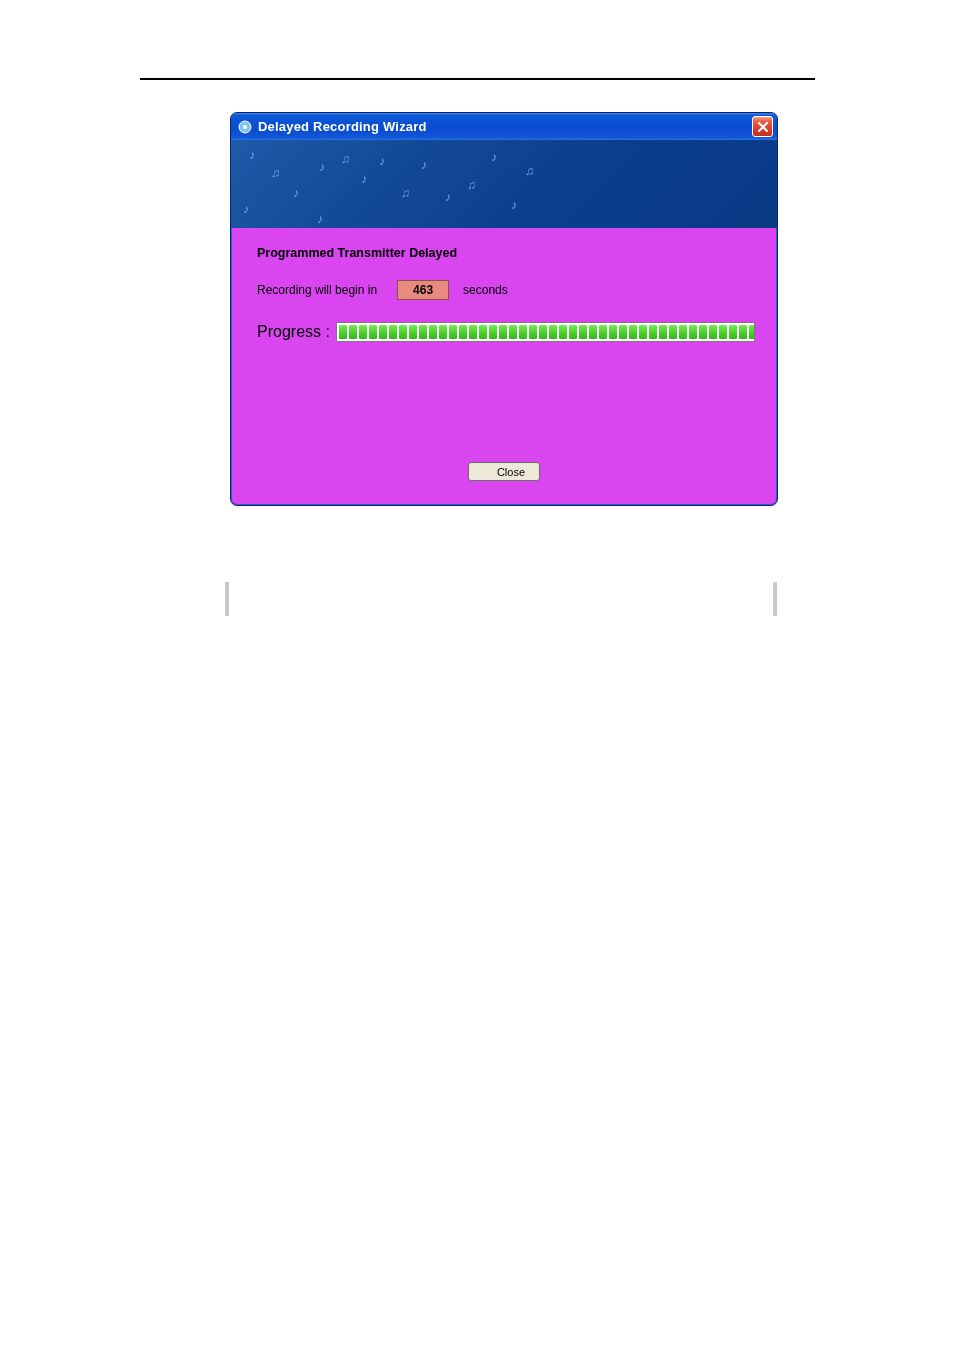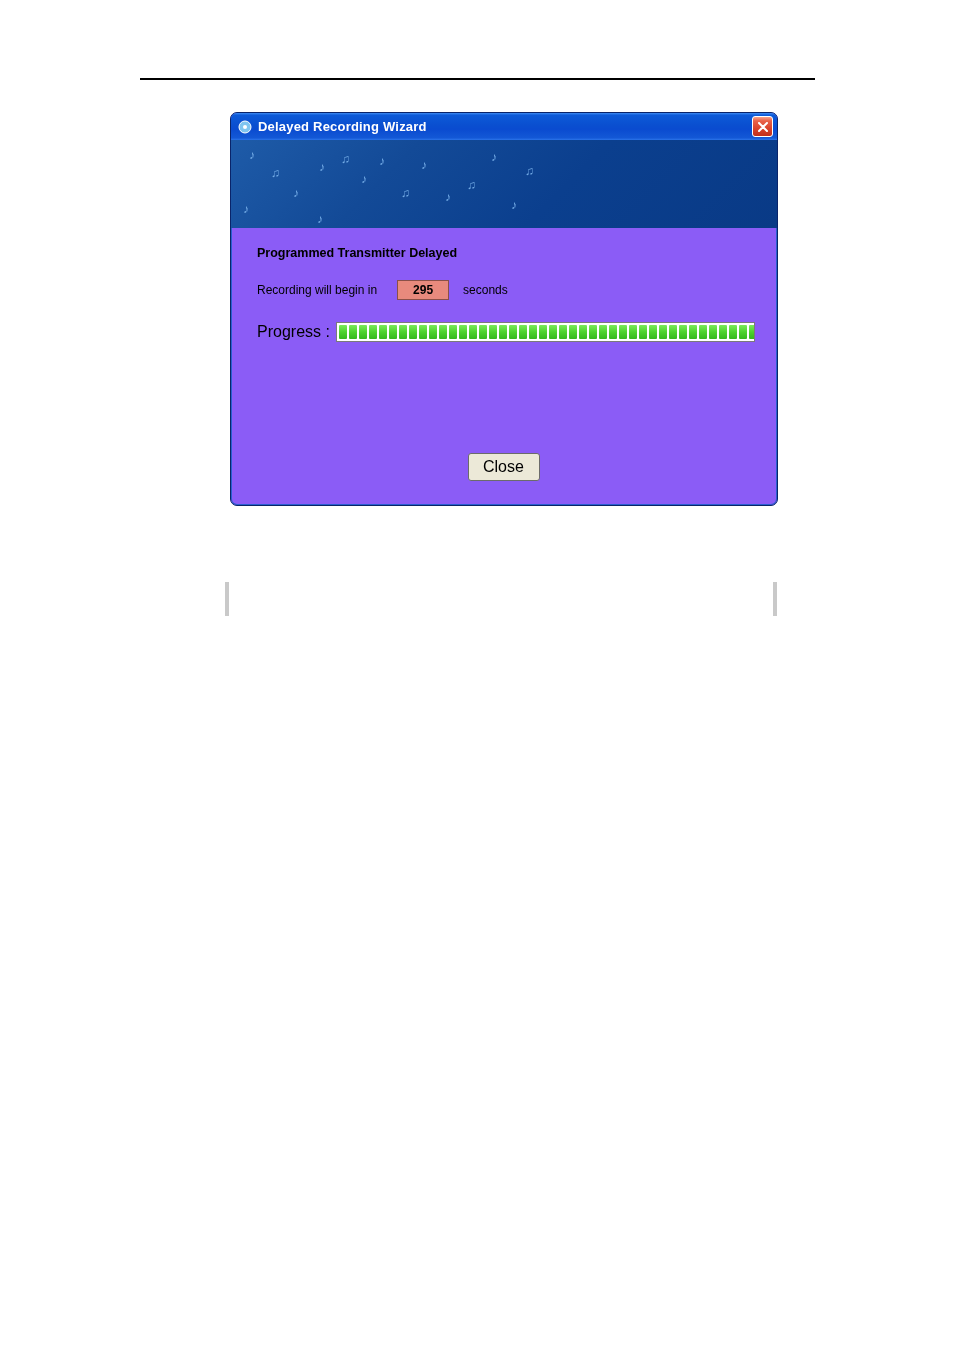--- a/index.html
+++ b/index.html
@@ -26,21 +26,21 @@
 
   .dialog {
     position: absolute;
     left: 230px;
     top: 112px;
     width: 548px;
     height: 394px;
     border: 1px solid #0a246a;
     border-radius: 7px;
     overflow: hidden;
-    background: #8b5cf6;
+    background: #d946ef;
     box-shadow: 0 0 0 1px #2a5fd0 inset;
   }
   .titlebar {
     height: 27px;
     background: linear-gradient(to bottom, #3f8cf3 0%, #0d5ad8 8%, #0a4fd0 45%, #0a4bd0 60%, #1358d6 92%, #2b74ea 100%);
     display: flex;
     align-items: center;
     padding: 0 4px 0 6px;
     position: relative;
   }
@@ -147,30 +147,30 @@
   }
   .dialog-footer {
     position: absolute;
     bottom: 24px;
     left: 0; right: 0;
     display: flex;
     justify-content: center;
   }
   .btn {
     min-width: 72px;
-    height: 28px;
-    font-size: 16px;
+    height: 19px;
+    font-size: 11px;
     background: #ece9d8;
     border: 1px solid #6b6b6b;
     border-radius: 3px;
     padding: 0 14px;
     cursor: pointer;
     display: flex;
     align-items: center;
-    justify-content: flex-start;
+    justify-content: flex-end;
   }
 
   .side-tick {
     position: absolute;
     width: 4px;
     height: 34px;
     background: #c9c9c9;
   }
   .side-tick.left { left: 225px; top: 582px; }
   .side-tick.right { left: 773px; top: 582px; }
@@ -216,21 +216,21 @@
       <span class="note note14">♫</span>
       <span class="note note15">♪</span>
       <span class="note note16">♪</span>
     </div>
 
     <div class="body-area">
       <div class="section-title">Programmed Transmitter Delayed</div>
 
       <div class="countdown-row">
         <span class="countdown-label">Recording will begin in</span>
-        <span class="countdown-value">295</span>
+        <span class="countdown-value">463</span>
         <span>seconds</span>
       </div>
 
       <div class="progress-row">
         <span class="progress-label">Progress :</span>
         <div class="progress-bar" id="progress-bar">
             <div class="seg"></div>
             <div class="seg"></div>
             <div class="seg"></div>
             <div class="seg"></div>

